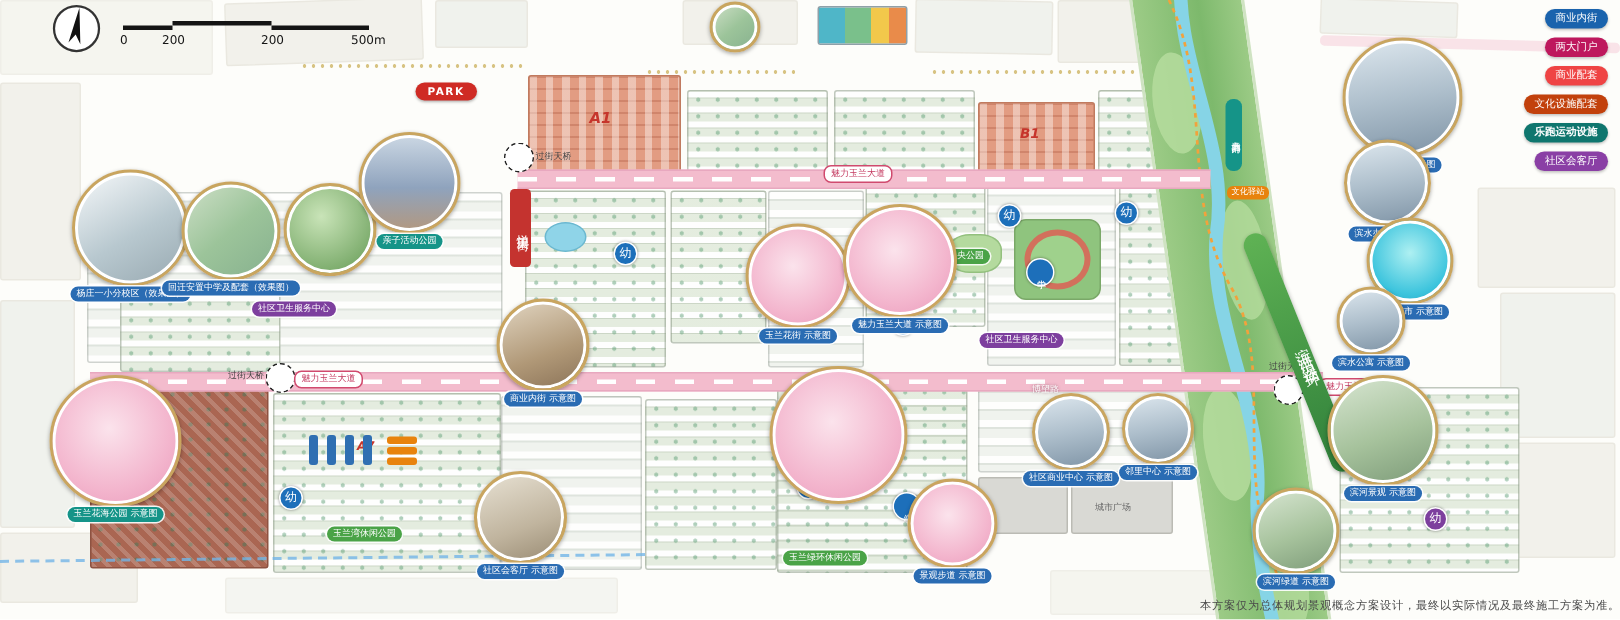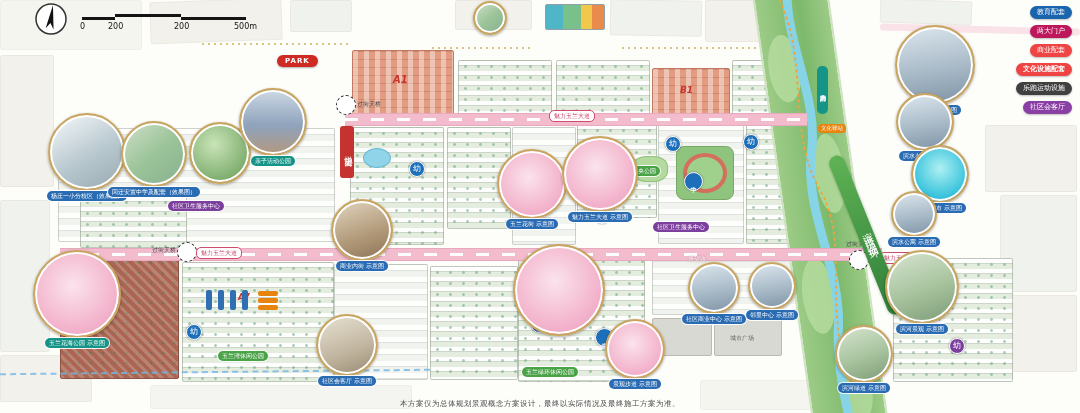--- a/index.html
+++ b/index.html
@@ -106,21 +106,21 @@
   .tag-orange{position:absolute;width:20px;height:5px;background:#e8830d;border-radius:2px;z-index:6;}
 
   
   .compass{position:absolute;left:34px;top:2px;z-index:11;}
   .scalebar{position:absolute;left:82px;top:13px;width:170px;height:22px;z-index:11;}
   .scalebar .seg{position:absolute;background:#141414;height:3px;}
   .scalebar .tick{position:absolute;top:9px;font-size:8px;color:#141414;}
   .legend{position:absolute;left:1016px;top:6px;z-index:11;display:flex;flex-direction:column;gap:6px;align-items:flex-end;}
   .legend .item{color:#fff;font-size:7px;line-height:9px;padding:2px 7px;border-radius:7px;
       white-space:nowrap;box-shadow:0 1px 2px rgba(0,0,0,.25);}
-  .disclaimer{position:absolute;left:0;top:399px;width:1080px;text-align:center;font-size:7.5px;
+  .disclaimer{position:absolute;left:0;top:399px;width:1080px;text-align:right;font-size:7.5px;
       color:#4a4a4a;letter-spacing:.5px;z-index:11;}
 </style>
 </head>
 <body>
 
 <div class="stage">
 
   <div class="ctx" style="left:0;top:0;width:140px;height:48px;opacity:.35"></div>
   <div class="ctx" style="left:150px;top:0;width:130px;height:40px;transform:rotate(-2deg)"></div>
   <div class="ctx t2" style="left:290px;top:0;width:60px;height:30px"></div>
@@ -303,23 +303,23 @@
     <div class="seg" style="left:0;top:4px;width:33px"></div>
     <div class="seg" style="left:33px;top:1px;width:66px"></div>
     <div class="seg" style="left:99px;top:4px;width:65px"></div>
     <span class="tick" style="left:-2px">0</span>
     <span class="tick" style="left:26px">200</span>
     <span class="tick" style="left:92px">200</span>
     <span class="tick" style="left:152px">500m</span>
   </div>
 
   <div class="legend">
-    <div class="item" style="background: rgb(26, 99, 173);">教育配套</div>
+    <div class="item" style="background: rgb(26, 99, 173);">商业内街</div>
     <div class="item" style="background: #be185d;">两大门户</div>
     <div class="item" style="background: #ef4444;">商业配套</div>
-    <div class="item" style="background: #ef4444; font-weight: bold;">文化设施配套</div>
-    <div class="item" style="background: #404040;">乐跑运动设施</div>
+    <div class="item" style="background: #c2410c;">文化设施配套</div>
+    <div class="item" style="background: #0f766e; font-weight: bold;">乐跑运动设施</div>
     <div class="item" style="background: rgb(138, 63, 165);">社区会客厅</div>
   </div>
 
   <div class="disclaimer">本方案仅为总体规划景观概念方案设计，最终以实际情况及最终施工方案为准。</div>
 
 </div>
 
 </body></html>

